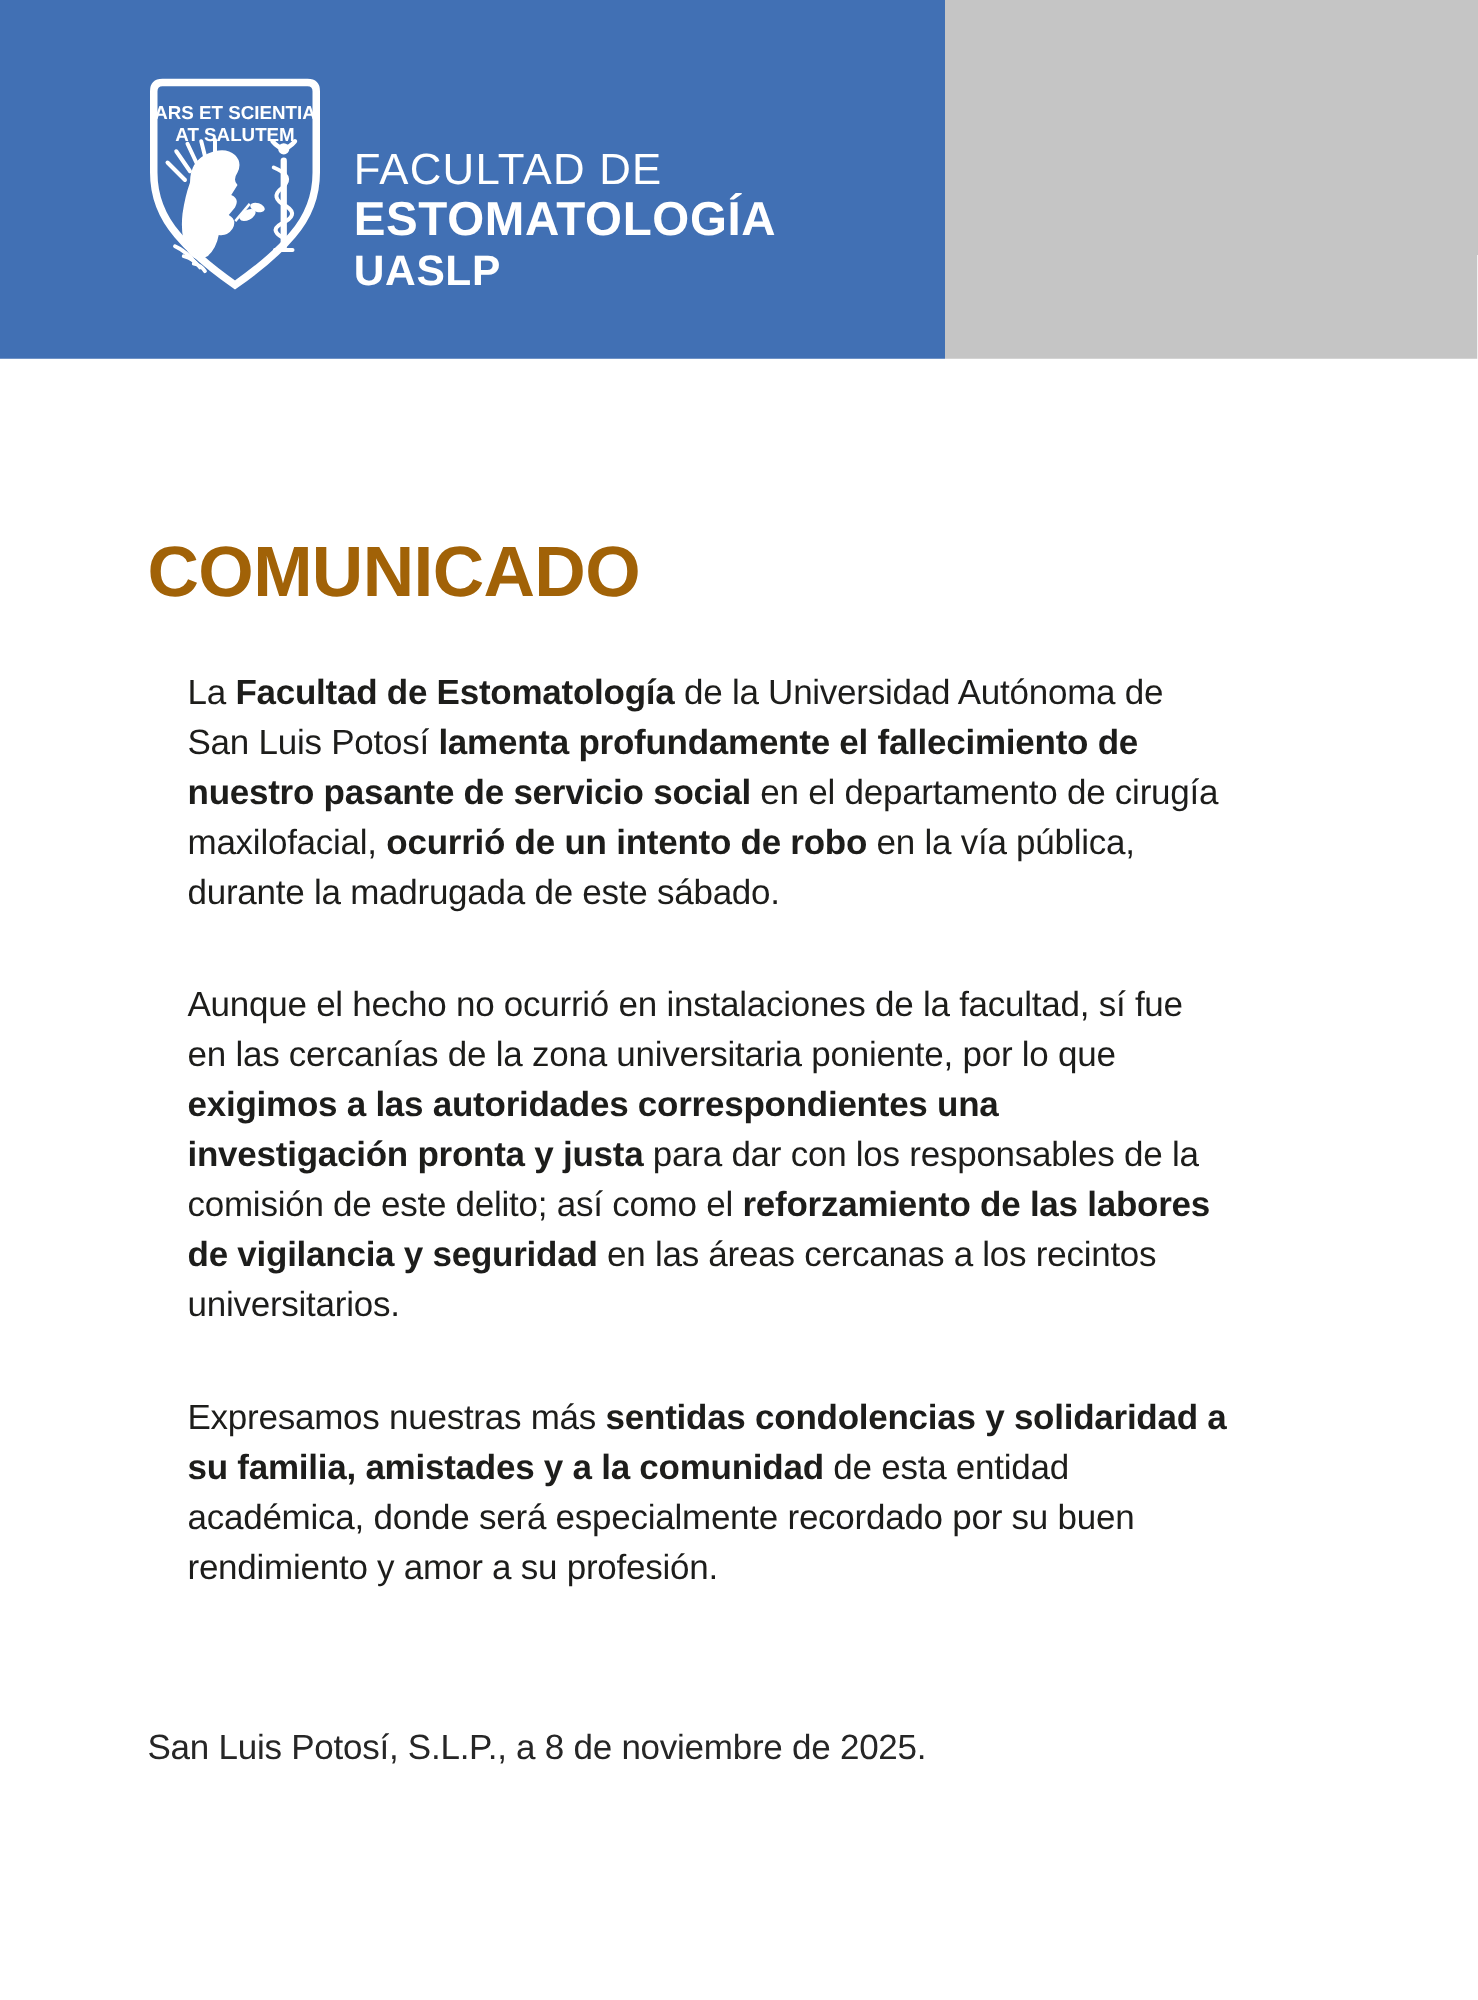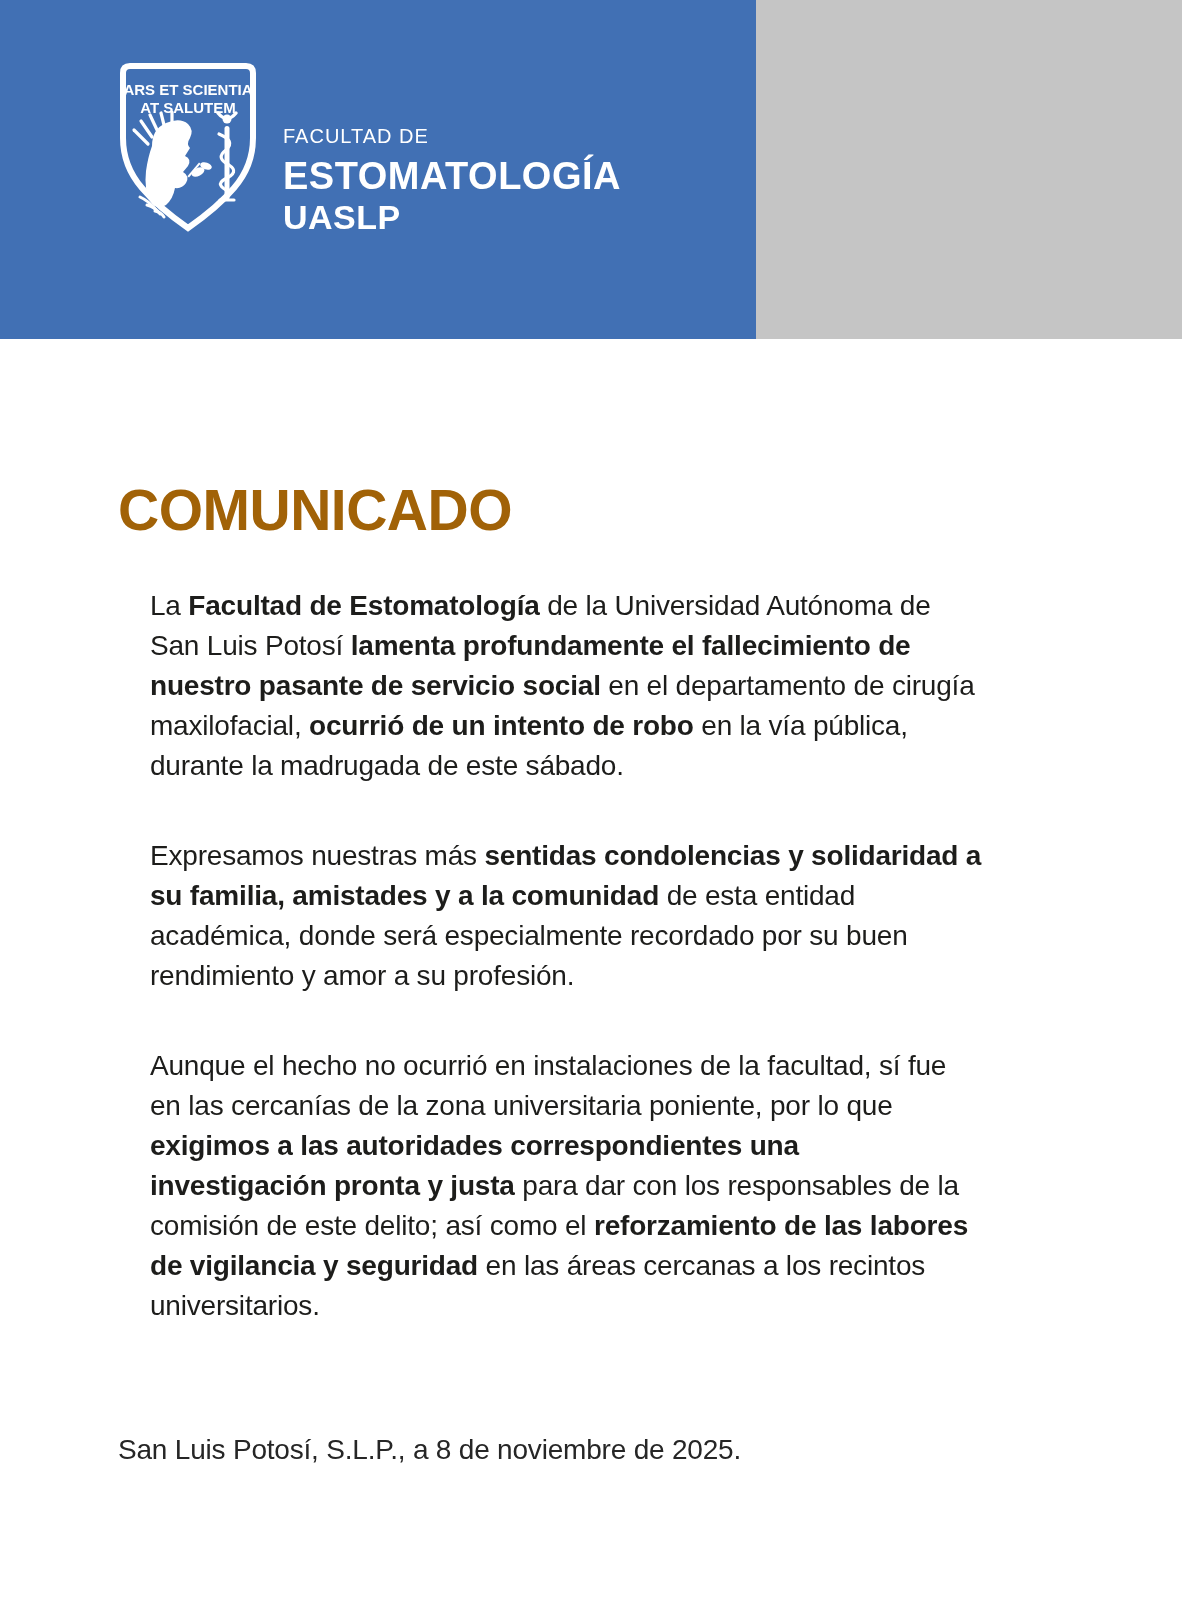--- a/index.html
+++ b/index.html
@@ -4,26 +4,26 @@
 <title>Comunicado</title>
 <style>
   html,body{margin:0;padding:0;}
   body{
     width:1182px;height:1600px;background:#ffffff;
     font-family:"Liberation Sans",sans-serif;
     -webkit-font-smoothing:antialiased;
     overflow:hidden;
   }
   
-  .band{display:flex;height:339px;width:1182px;border-radius:29px;}
+  .band{display:flex;height:287px;width:1182px;border-radius:29px;}
   .band-blue{width:756px;background:#4170b4;position:relative;flex:0 0 auto;}
   .band-gray{flex:1;background:#c5c5c5;}
   .crest{position:absolute;left:114px;top:62px;}
   .org{position:absolute;left:283px;top:116px;color:#ffffff;}
-  .org-l1{font-size:20px;font-weight:400;letter-spacing:1px;line-height:40px;}
+  .org-l1{font-size:35px;font-weight:400;letter-spacing:1px;line-height:40px;}
   .org-l2{font-size:38px;font-weight:700;letter-spacing:.5px;line-height:41px;text-align:right;}
   .org-l3{font-size:34px;font-weight:700;letter-spacing:.5px;line-height:41px;}
   
   main{padding-left:118px;position:relative;}
   h1.title{
     margin:139px 0 0 0;
     font-size:57px;font-weight:700;color:#a16207;
     letter-spacing:-.5px;line-height:64px;
   }
   .body-copy{margin-top:44px;margin-left:32px;}
@@ -94,26 +94,26 @@
 </header>
 
 <main>
   <h1 class="title">COMUNICADO</h1>
   <div class="body-copy" id="paragraphs">
       <p class="para"><span>La </span><span class="b">Facultad de Estomatología</span><span> de la Universidad Autónoma de
 San Luis Potosí </span><span class="b">lamenta profundamente el fallecimiento de
 nuestro pasante de servicio social</span><span> en el departamento de cirugía
 maxilofacial, </span><span class="b">ocurrió de un intento de robo</span><span> en la vía pública,
 durante la madrugada de este sábado.</span></p>
-      <p class="para"><span>Expresamos nuestras más </span><span class="b">sentidas condolencias y solidaridad a
-su familia, amistades y a la comunidad</span><span> de esta entidad
-académica, donde será especialmente recordado por su buen
-rendimiento y amor a su profesión.</span></p>
       <p class="para"><span>Aunque el hecho no ocurrió en instalaciones de la facultad, sí fue
 en las cercanías de la zona universitaria poniente, por lo que
 </span><span class="b">exigimos a las autoridades correspondientes una
 investigación pronta y justa</span><span> para dar con los responsables de la
 comisión de este delito; así como el </span><span class="b">reforzamiento de las labores
 de vigilancia y seguridad</span><span> en las áreas cercanas a los recintos
 universitarios.</span></p>
+      <p class="para"><span>Expresamos nuestras más </span><span class="b">sentidas condolencias y solidaridad a
+su familia, amistades y a la comunidad</span><span> de esta entidad
+académica, donde será especialmente recordado por su buen
+rendimiento y amor a su profesión.</span></p>
     </div>
   <p class="dateline">San Luis Potosí, S.L.P., a 8 de noviembre de 2025.</p>
 </main>
 
 </body></html>

